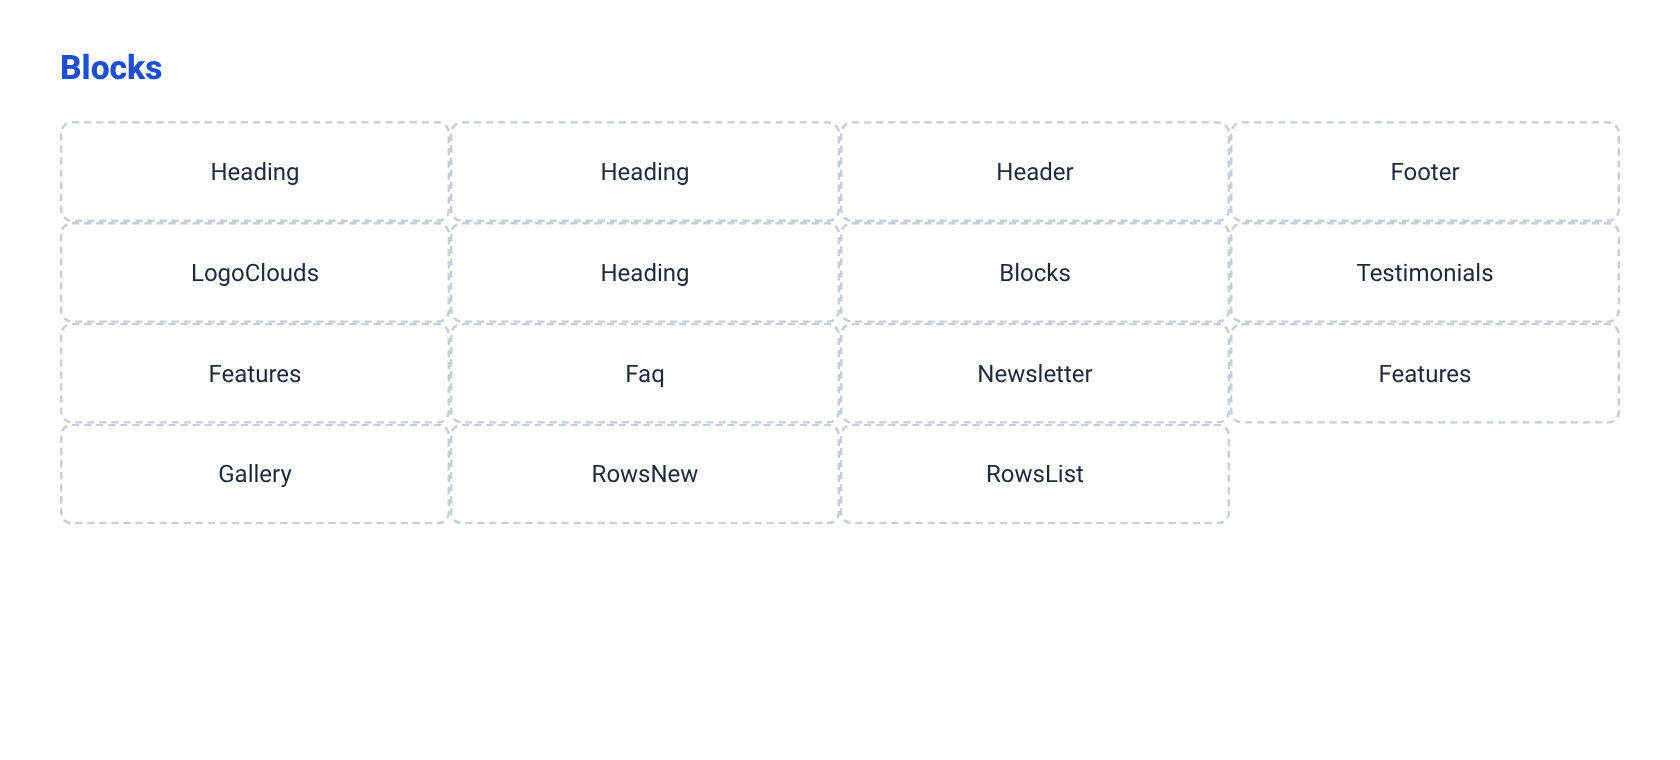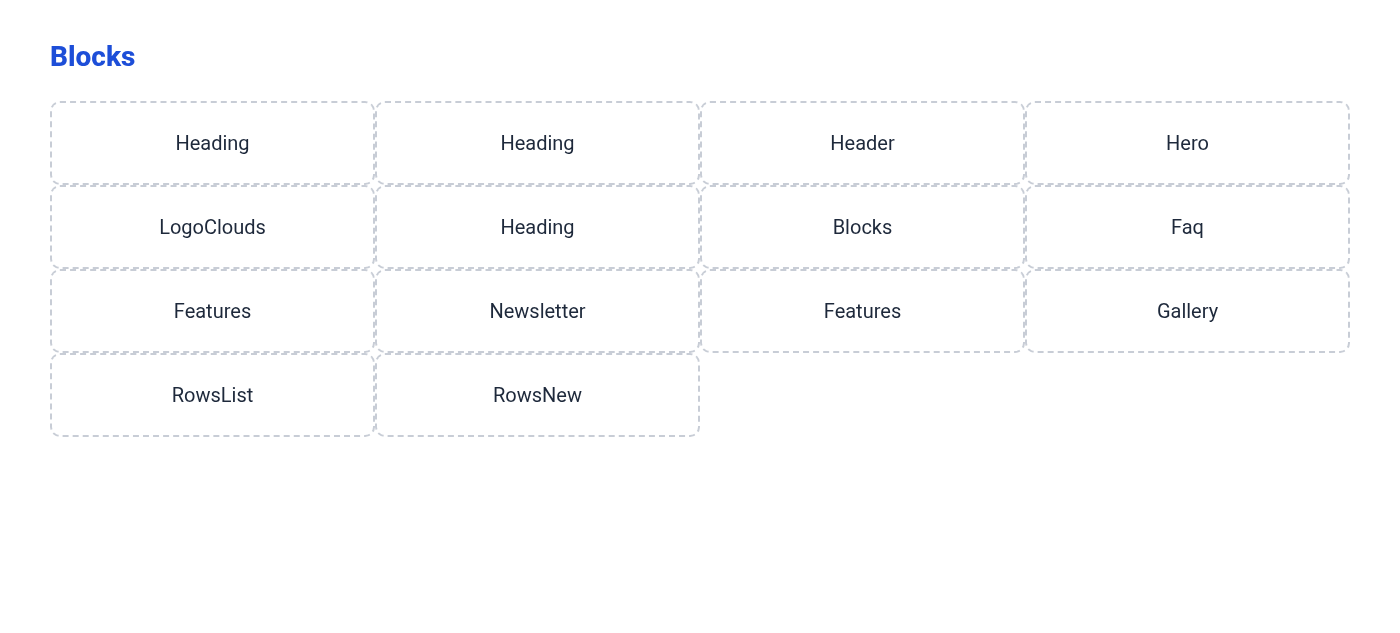--- a/index.html
+++ b/index.html
@@ -63,46 +63,49 @@
 <div data-name="block-item">
       <span data-name="block-label">Heading</span>
     </div>
     <div data-name="block-item">
       <span data-name="block-label">Heading</span>
     </div>
     <div data-name="block-item">
       <span data-name="block-label">Header</span>
     </div>
     <div data-name="block-item">
-      <span data-name="block-label">Hero</span>
+      <span data-name="block-label">Footer</span>
     </div>
     <div data-name="block-item">
       <span data-name="block-label">LogoClouds</span>
     </div>
     <div data-name="block-item">
       <span data-name="block-label">Heading</span>
     </div>
     <div data-name="block-item">
       <span data-name="block-label">Blocks</span>
     </div>
     <div data-name="block-item">
-      <span data-name="block-label">Faq</span>
+      <span data-name="block-label">Testimonials</span>
     </div>
     <div data-name="block-item">
       <span data-name="block-label">Features</span>
+    </div>
+    <div data-name="block-item">
+      <span data-name="block-label">Faq</span>
     </div>
     <div data-name="block-item">
       <span data-name="block-label">Newsletter</span>
     </div>
     <div data-name="block-item">
       <span data-name="block-label">Features</span>
     </div>
     <div data-name="block-item">
       <span data-name="block-label">Gallery</span>
     </div>
     <div data-name="block-item">
-      <span data-name="block-label">RowsList</span>
+      <span data-name="block-label">RowsNew</span>
     </div>
     <div data-name="block-item">
-      <span data-name="block-label">RowsNew</span>
+      <span data-name="block-label">RowsList</span>
     </div>
     <div class="empty-cell" data-name="empty-cell"></div>
   </div>
 
 </body></html>

